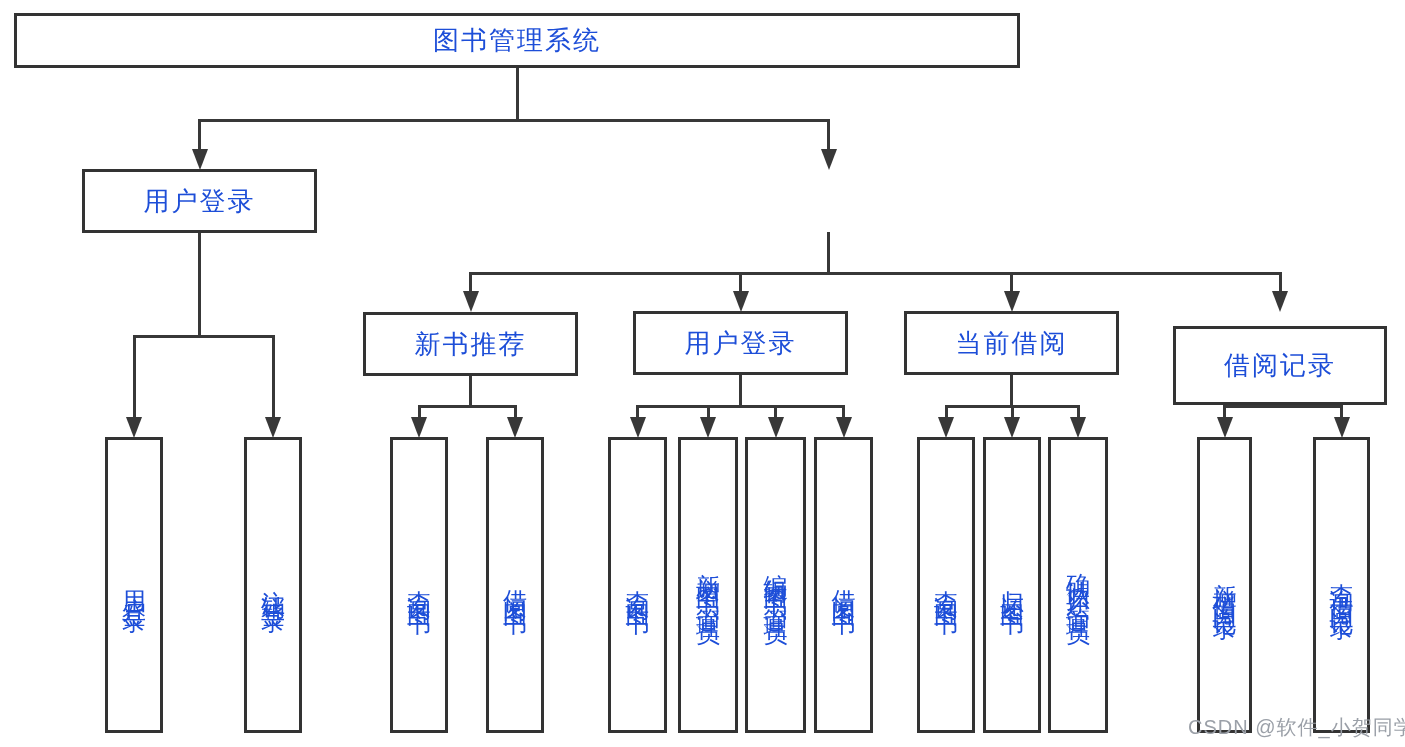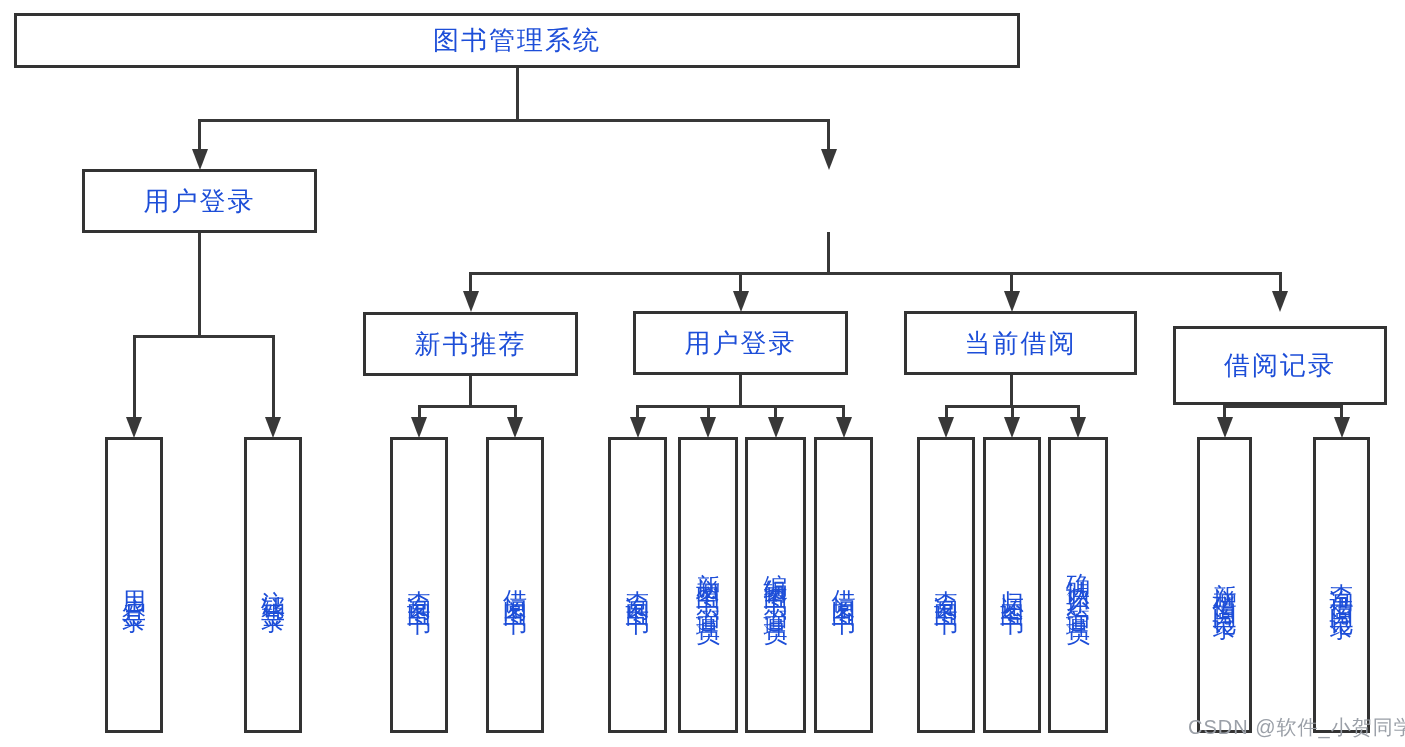--- a/index.html
+++ b/index.html
@@ -67,21 +67,21 @@
     </div>
     <div class="node h" style="left: 82px; top: 169px; width: 235px; height: 64px;">
       <span>用户登录</span>
     </div>
     <div class="node h" style="left: 363px; top: 312px; width: 215px; height: 64px;">
       <span>新书推荐</span>
     </div>
     <div class="node h" style="left: 633px; top: 311px; width: 215px; height: 64px;">
       <span>用户登录</span>
     </div>
-    <div class="node h" style="left: 904px; top: 311px; width: 233px; height: 64px;">
+    <div class="node h" style="left: 904px; top: 311px; width: 215px; height: 64px;">
       <span>当前借阅</span>
     </div>
     <div class="node h" style="left: 1173px; top: 318px; width: 214px; height: 79px; margin-top: 8px;">
       <span>借阅记录</span>
     </div>
     <div class="node v" style="left: 105px; top: 437px; width: 58px; height: 296px;">
       <span>用户登录</span>
     </div>
     <div class="node v" style="left: 244px; top: 437px; width: 58px; height: 296px;">
       <span>注销登录</span>

